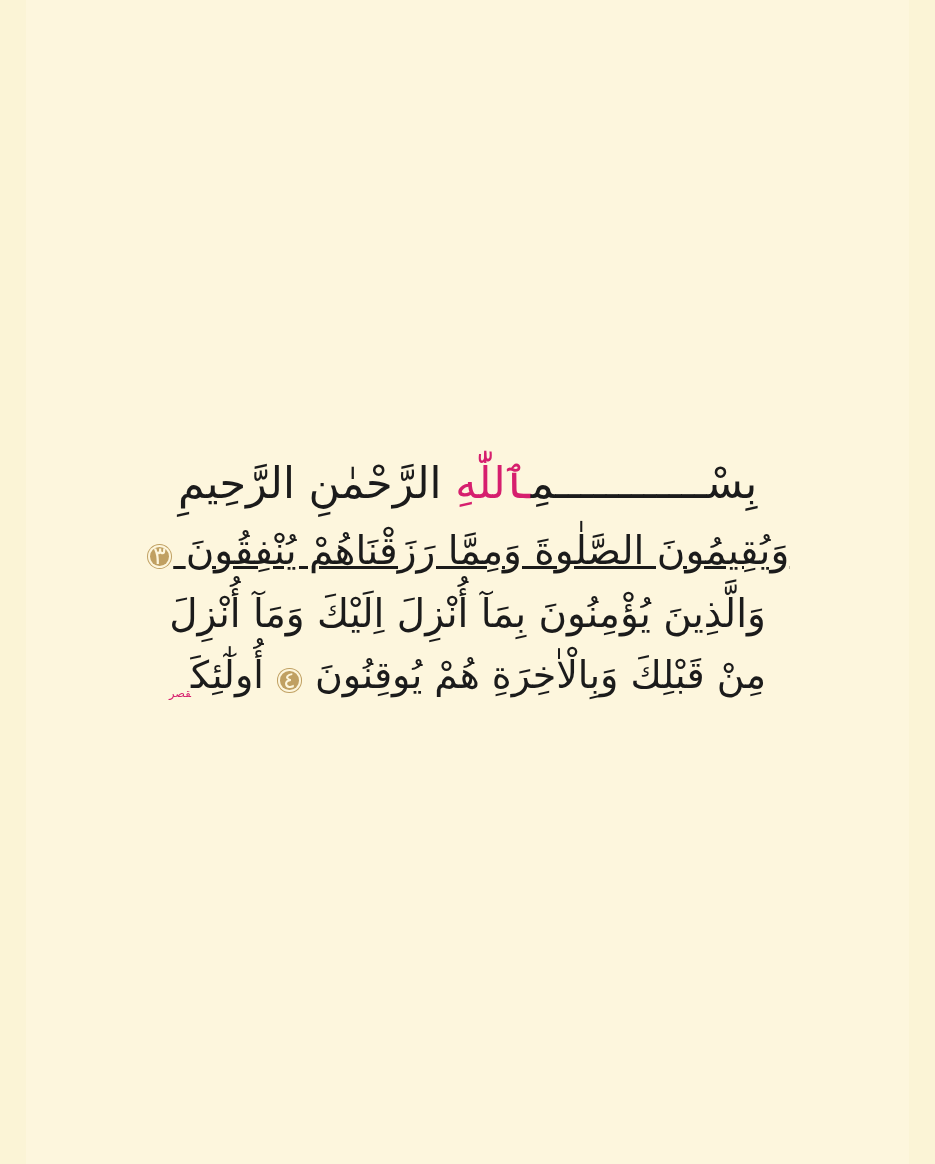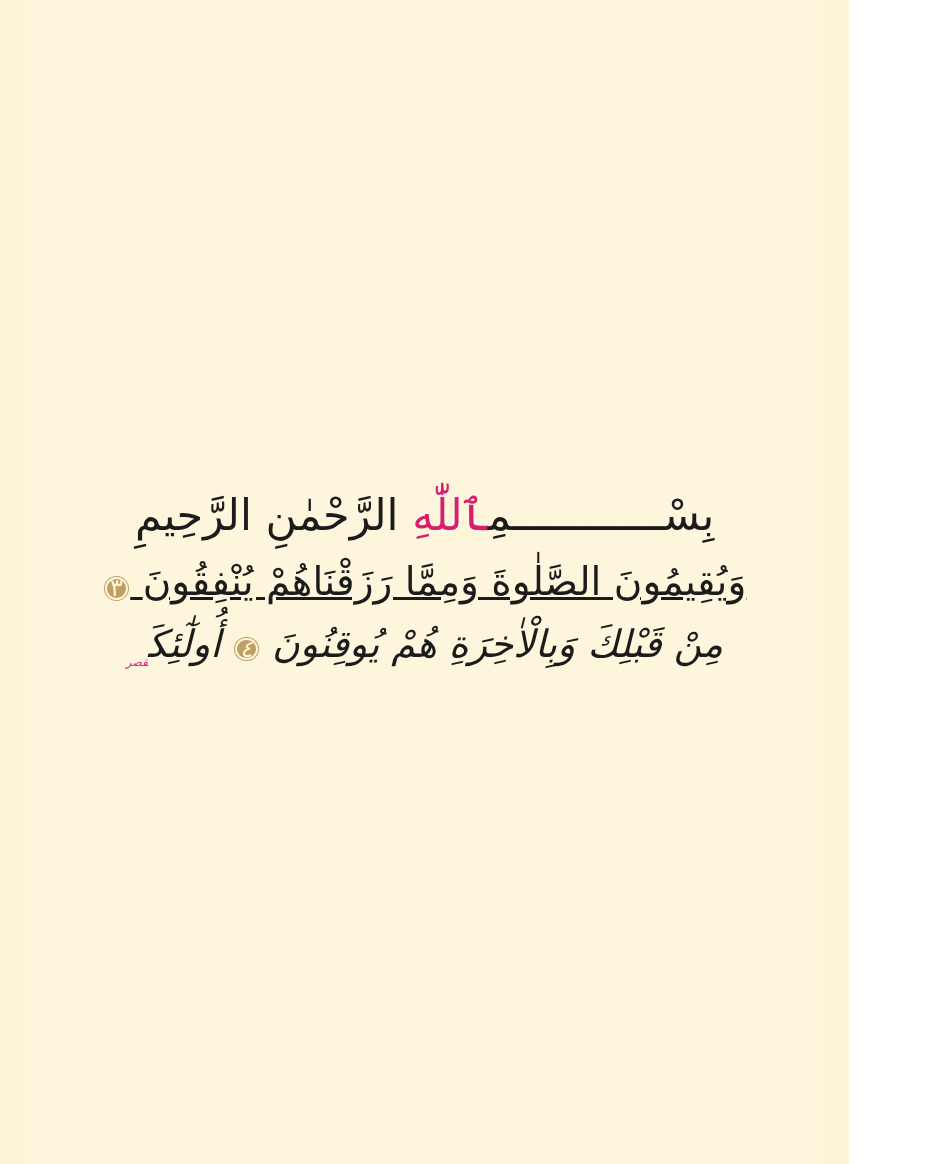--- a/index.html
+++ b/index.html
@@ -9,21 +9,21 @@
   }
   body {
     width: 935px;
     height: 1164px;
     overflow: hidden;
     font-family: "DejaVu Sans", sans-serif;
   }
 
   .page {
     position: relative;
-    width: 849px;
+    width: 935px;
     height: 1164px;
     background: #fdf6dd;
     box-sizing: border-box;
   }
 
   
   .margin-left,
   .margin-right {
     position: absolute;
     top: 0;
@@ -57,21 +57,21 @@
     line-height: 1.62;
     white-space: nowrap;
     letter-spacing: 0.5px;
   }
 
   .line-1 { font-size: 43px; }
   .line-2 { font-size: 41px; }
   .line-3 { font-size: 40px; }
   .line-4 { font-size: 39px; text-decoration: underline; }
   .line-5 { font-size: 39px; }
-  .line-6 { font-size: 38px; font-style: italic; }
+  .line-6 { font-size: 38px; }
   .line-7 { font-size: 38px; }
 
   
   .lafz-jalalah {
     color: #d61f6e;
   }
 
   
   .ayah-marker {
     display: inline-block;
@@ -114,20 +114,23 @@
       <span>الرَّحْمٰنِ الرَّحِيمِ</span>
     </div>
 
 
 
     <div class="ayah-line line-4">
       <span>وَيُقِيمُونَ الصَّلٰوةَ وَمِمَّا رَزَقْنَاهُمْ يُنْفِقُونَ</span>
       <span class="ayah-marker">٣</span>
     </div>
 
+    <div class="ayah-line line-5">
+      <span>وَالَّذِينَ يُؤْمِنُونَ بِمَآ أُنْزِلَ اِلَيْكَ وَمَآ أُنْزِلَ</span>
+    </div>
 
     <div class="ayah-line line-6">
       <span>مِنْ قَبْلِكَ وَبِالْاٰخِرَةِ هُمْ يُوقِنُونَ</span>
       <span class="ayah-marker">٤</span>
       <span>أُولٰٓئِكَ</span><span class="qasr">قصر</span>
     </div>
 
 
   </div>
 </div>

